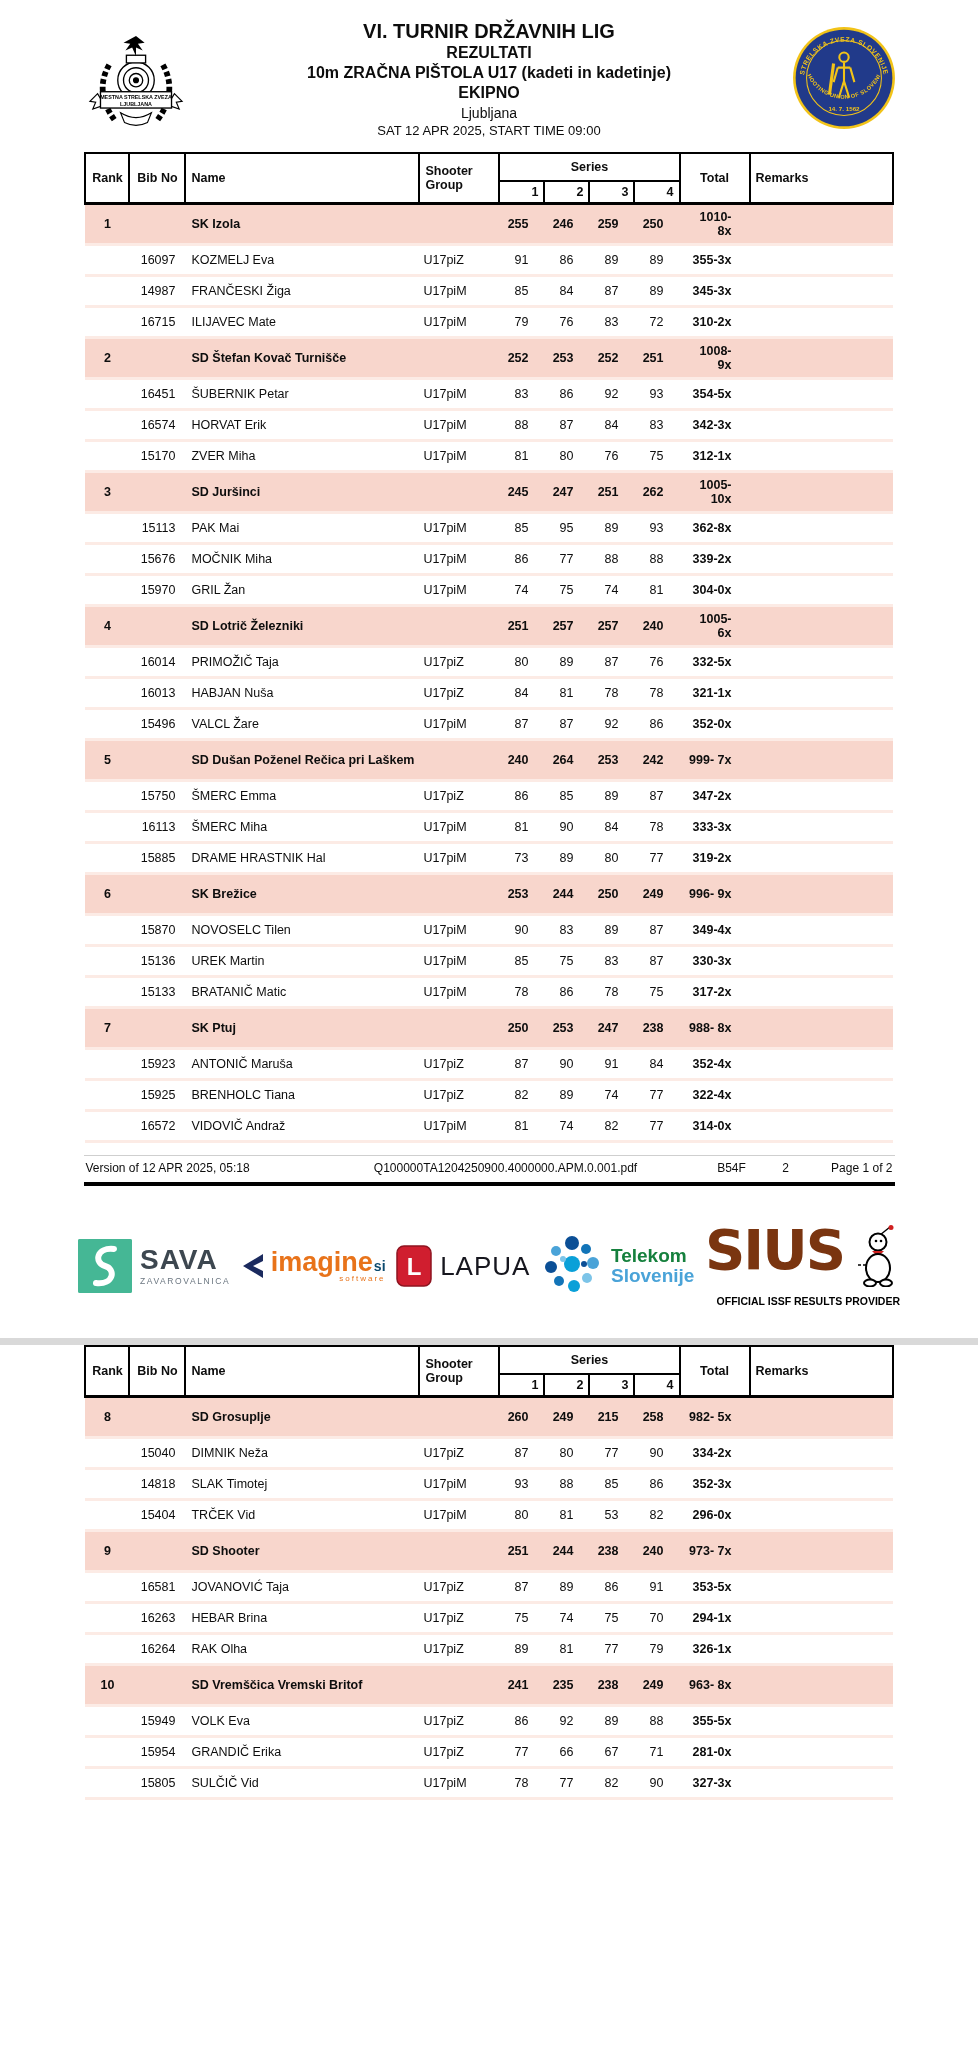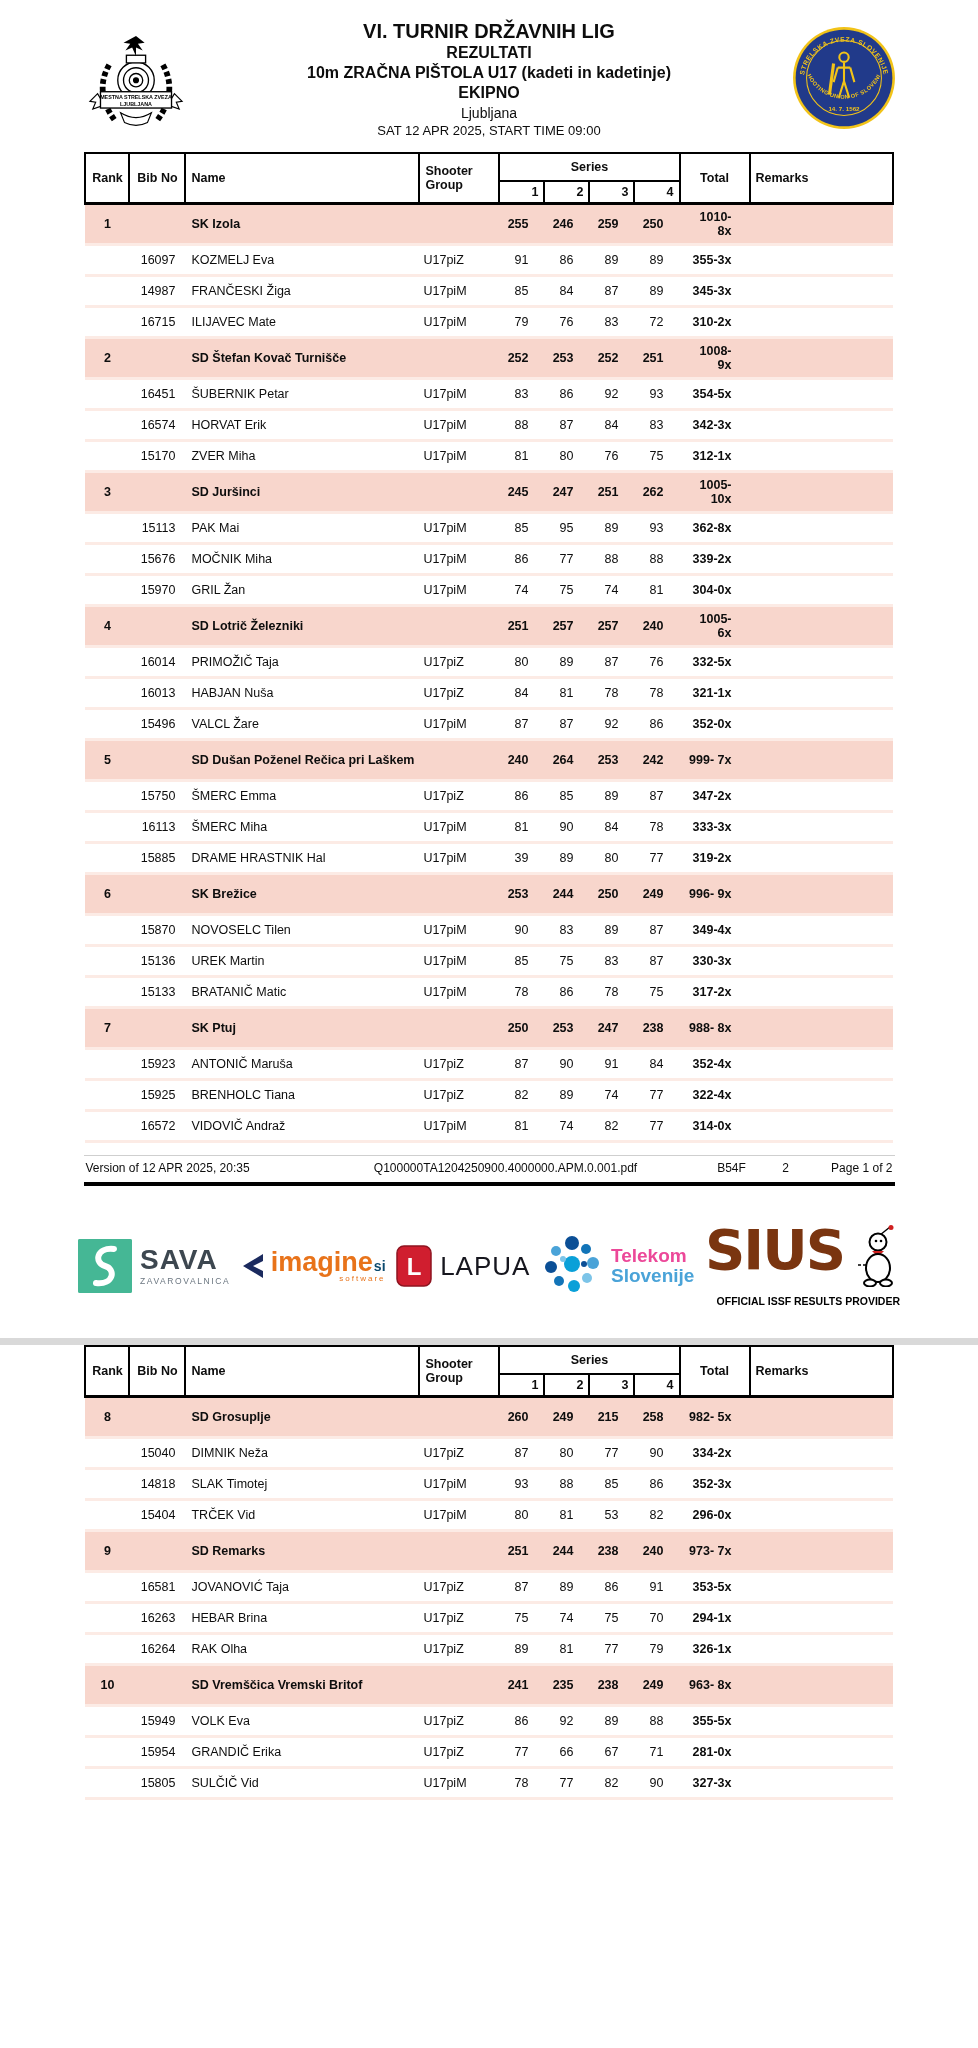--- a/index.html
+++ b/index.html
@@ -51,21 +51,21 @@
   .sp{display:flex;align-items:center;gap:8px;}
   .sava-sq{width:54px;height:54px;background:#45b795;border-radius:2px;display:block;}
   .sava-txt .nm{font-size:28px;font-weight:700;color:#3d4750;letter-spacing:1px;line-height:1;}
   .sava-txt .sub{font-size:8.5px;color:#6b7680;letter-spacing:1.6px;margin-top:2px;}
   .imagine-wrap{display:flex;align-items:baseline;}
   .imagine-nm{font-size:27px;font-weight:700;color:#e8731a;line-height:1;}
   .imagine-si{font-size:14px;font-weight:700;color:#0c4a6e;margin-left:1px;}
   .imagine-sub{font-size:8px;color:#e8731a;letter-spacing:2px;text-align:right;margin-top:-2px;}
   .lapua-nm{font-size:26px;font-weight:400;color:#16161e;letter-spacing:1px;}
   .telekom-txt div{font-size:19px;font-weight:700;line-height:1.05;}
-  .tele1{color:#ec4899;}
+  .tele1{color:#15803d;}
   .tele2{color:#4aa3d8;}
   .sius-block{display:flex;flex-direction:column;align-items:flex-end;}
   .sius-row{display:flex;align-items:flex-start;gap:12px;}
   .sius-nm{font-size:56px;font-weight:800;color:#7a3510;line-height:0.9;letter-spacing:-2px;
     font-family:"DejaVu Sans", sans-serif;}
   .sius-caption{font-size:10.5px;font-weight:700;color:#000;margin-top:8px;}
   
   .page-sep{height:7px;background:#d9d9d9;margin-top:18px;width:978px;}
 </style>
 </head>
@@ -407,21 +407,21 @@
     <td class="c-s">78</td>
     <td class="c-total">333-3x</td>
     <td class="c-remarks"></td>
   </tr>
 
   <tr class="member-row">
     <td class="c-rank"></td>
     <td class="c-bib">15885</td>
     <td class="c-name">DRAME HRASTNIK Hal</td>
     <td class="c-group">U17piM</td>
-    <td class="c-s">39</td>
+    <td class="c-s">73</td>
     <td class="c-s">89</td>
     <td class="c-s">80</td>
     <td class="c-s">77</td>
     <td class="c-total">319-2x</td>
     <td class="c-remarks"></td>
   </tr>
 
   <tr class="team-row">
     <td class="c-rank">6</td>
     <td class="c-bib"></td>
@@ -522,21 +522,21 @@
     <td class="c-s">74</td>
     <td class="c-s">82</td>
     <td class="c-s">77</td>
     <td class="c-total">314-0x</td>
     <td class="c-remarks"></td>
   </tr>
 </tbody>
   </table>
 
   <div class="page-footer">
-    <span class="pf-version">Version of 12 APR 2025, 20:35</span>
+    <span class="pf-version">Version of 12 APR 2025, 05:18</span>
     <span class="pf-file">Q100000TA1204250900.4000000.APM.0.001.pdf</span>
     <span class="pf-code">B54F</span>
     <span class="pf-num">2</span>
     <span class="pf-page">Page 1 of 2</span>
   </div>
 
   <div class="sponsors">
 
     <div class="sp">
       <svg class="sava-sq" viewBox="0 0 54 54">
@@ -694,21 +694,21 @@
     <td class="c-s">81</td>
     <td class="c-s">53</td>
     <td class="c-s">82</td>
     <td class="c-total">296-0x</td>
     <td class="c-remarks"></td>
   </tr>
 
   <tr class="team-row">
     <td class="c-rank">9</td>
     <td class="c-bib"></td>
-    <td class="c-name">SD Remarks</td>
+    <td class="c-name">SD Shooter</td>
     <td class="c-group"></td>
     <td class="c-s">251</td>
     <td class="c-s">244</td>
     <td class="c-s">238</td>
     <td class="c-s">240</td>
     <td class="c-total">973- 7x</td>
     <td class="c-remarks"></td>
   </tr>
 
   <tr class="member-row">

